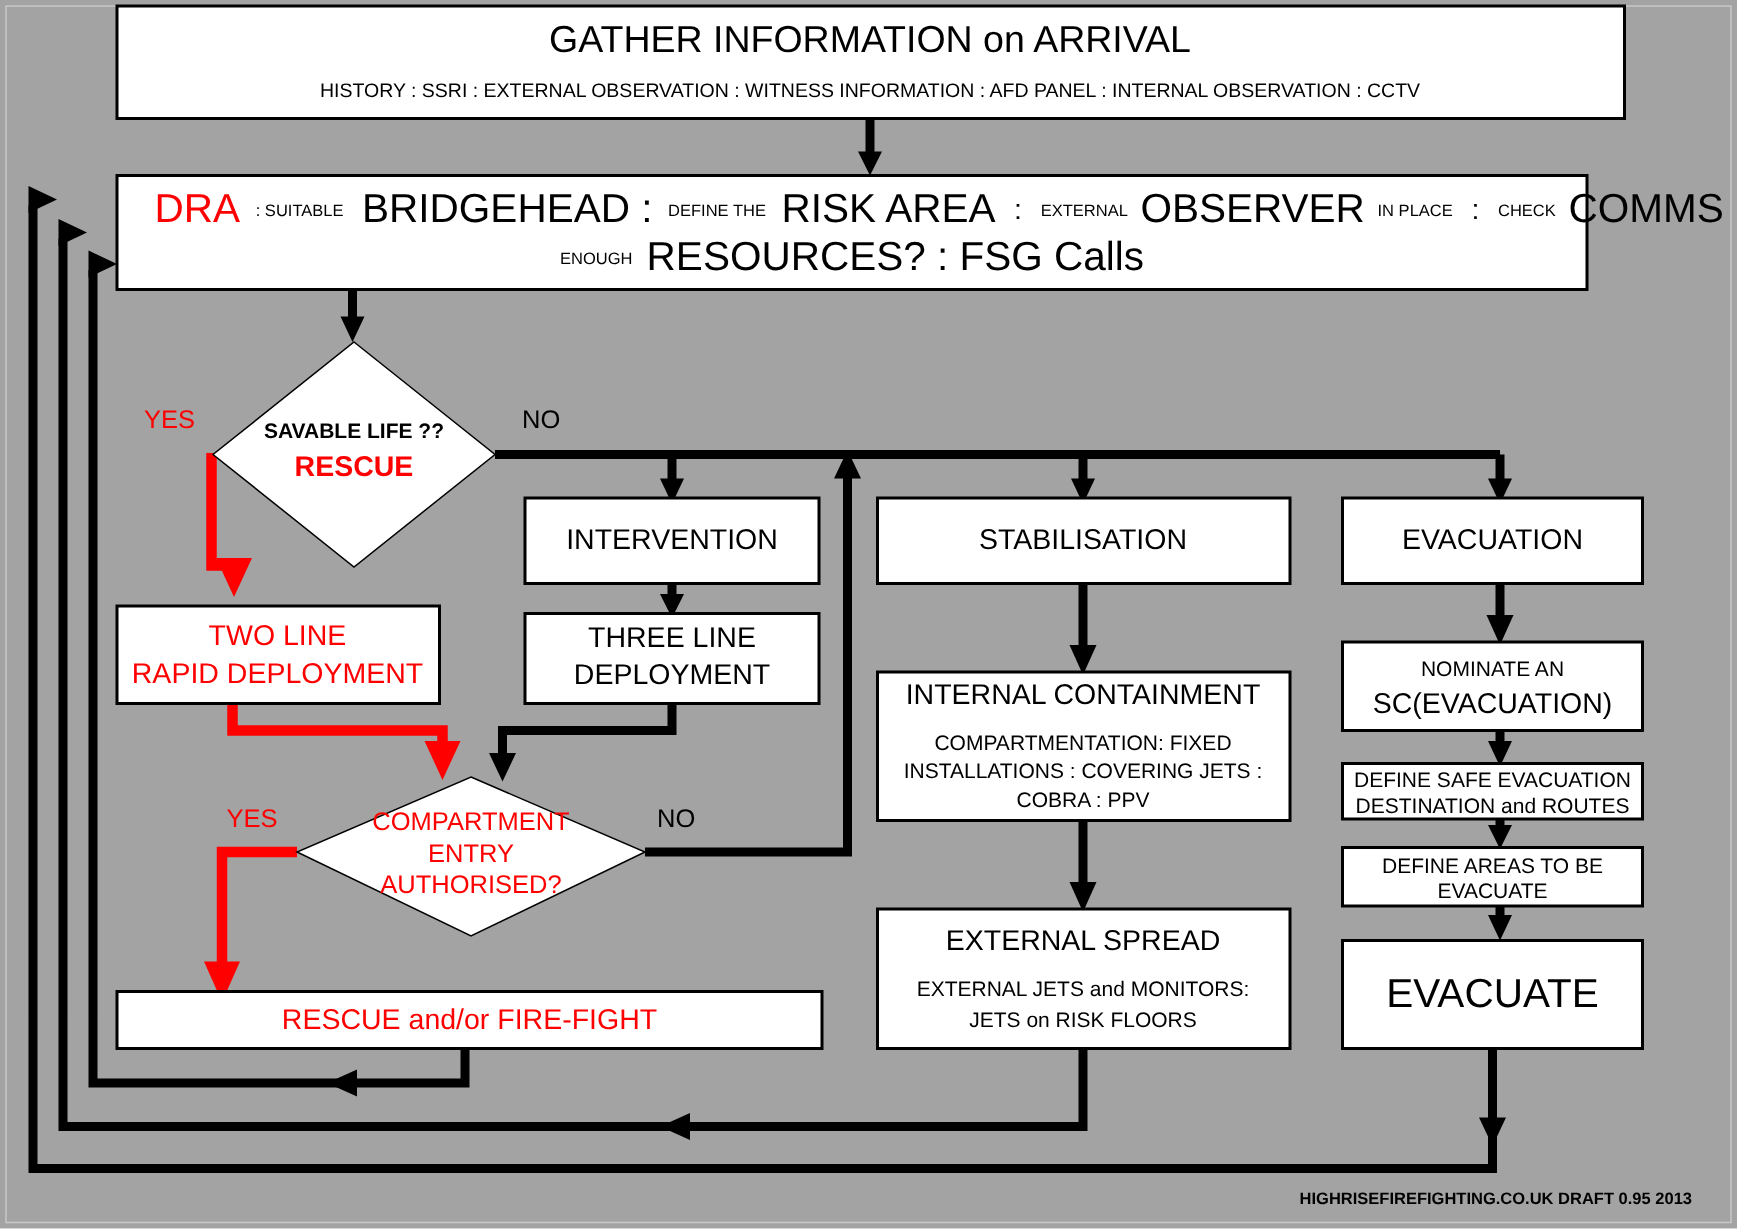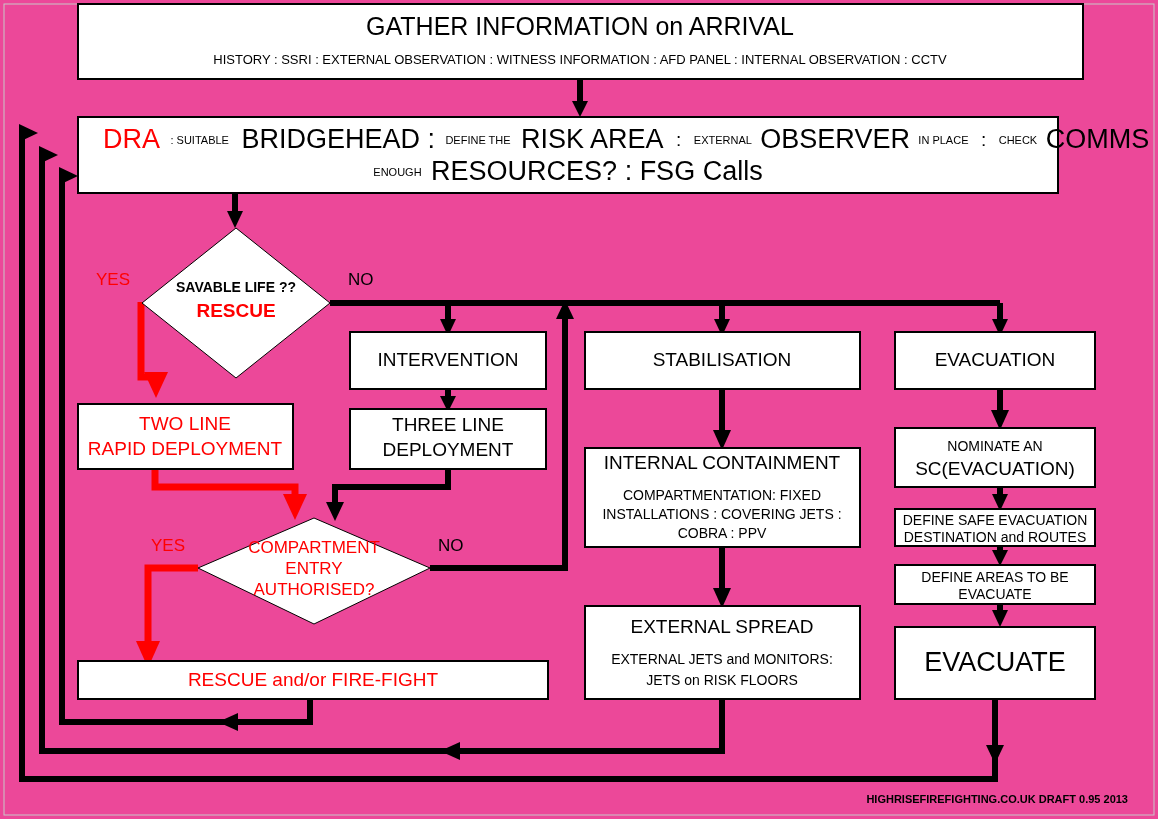--- a/index.html
+++ b/index.html
@@ -7,21 +7,21 @@
     padding: 0;
     background: #ffffff;
   }
   body {
     font-family: "Liberation Sans", sans-serif;
   }
   #page {
     position: relative;
     width: 1158px;
     height: 819px;
-    background: #ec4899;
+    background: #a3a3a3;
     overflow: hidden;
   }
   #flow {
     position: absolute;
     left: 0;
     top: 0;
     width: 1158px;
     height: 819px;
   }
   .box-rect {

